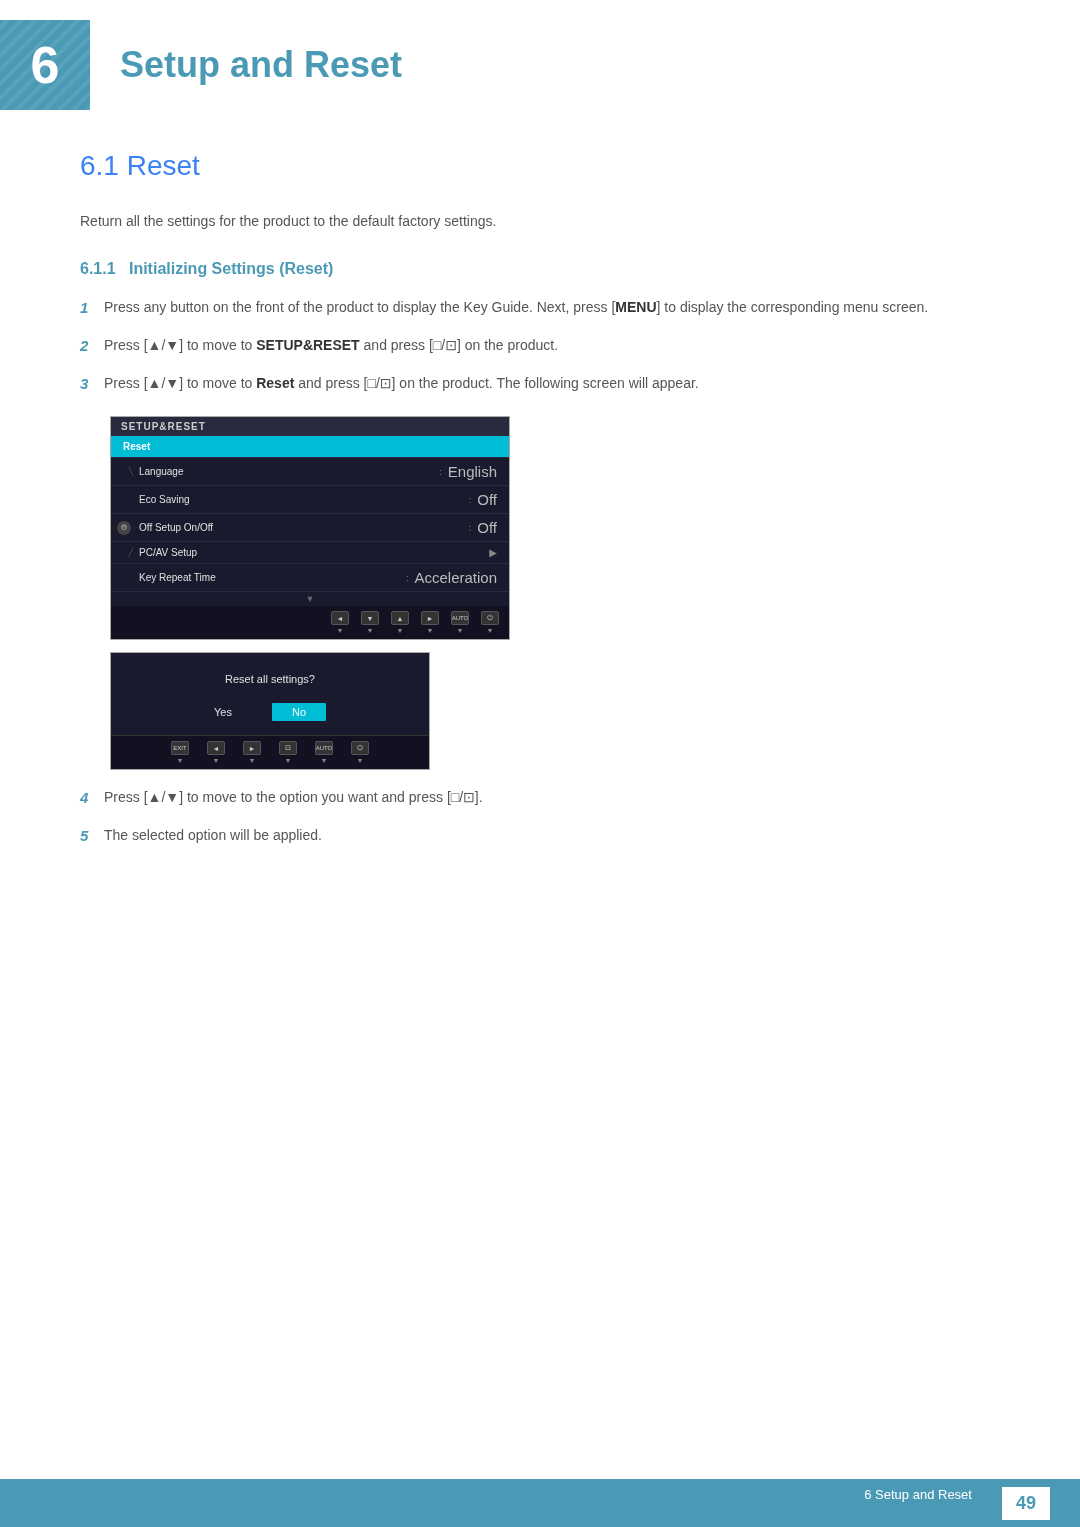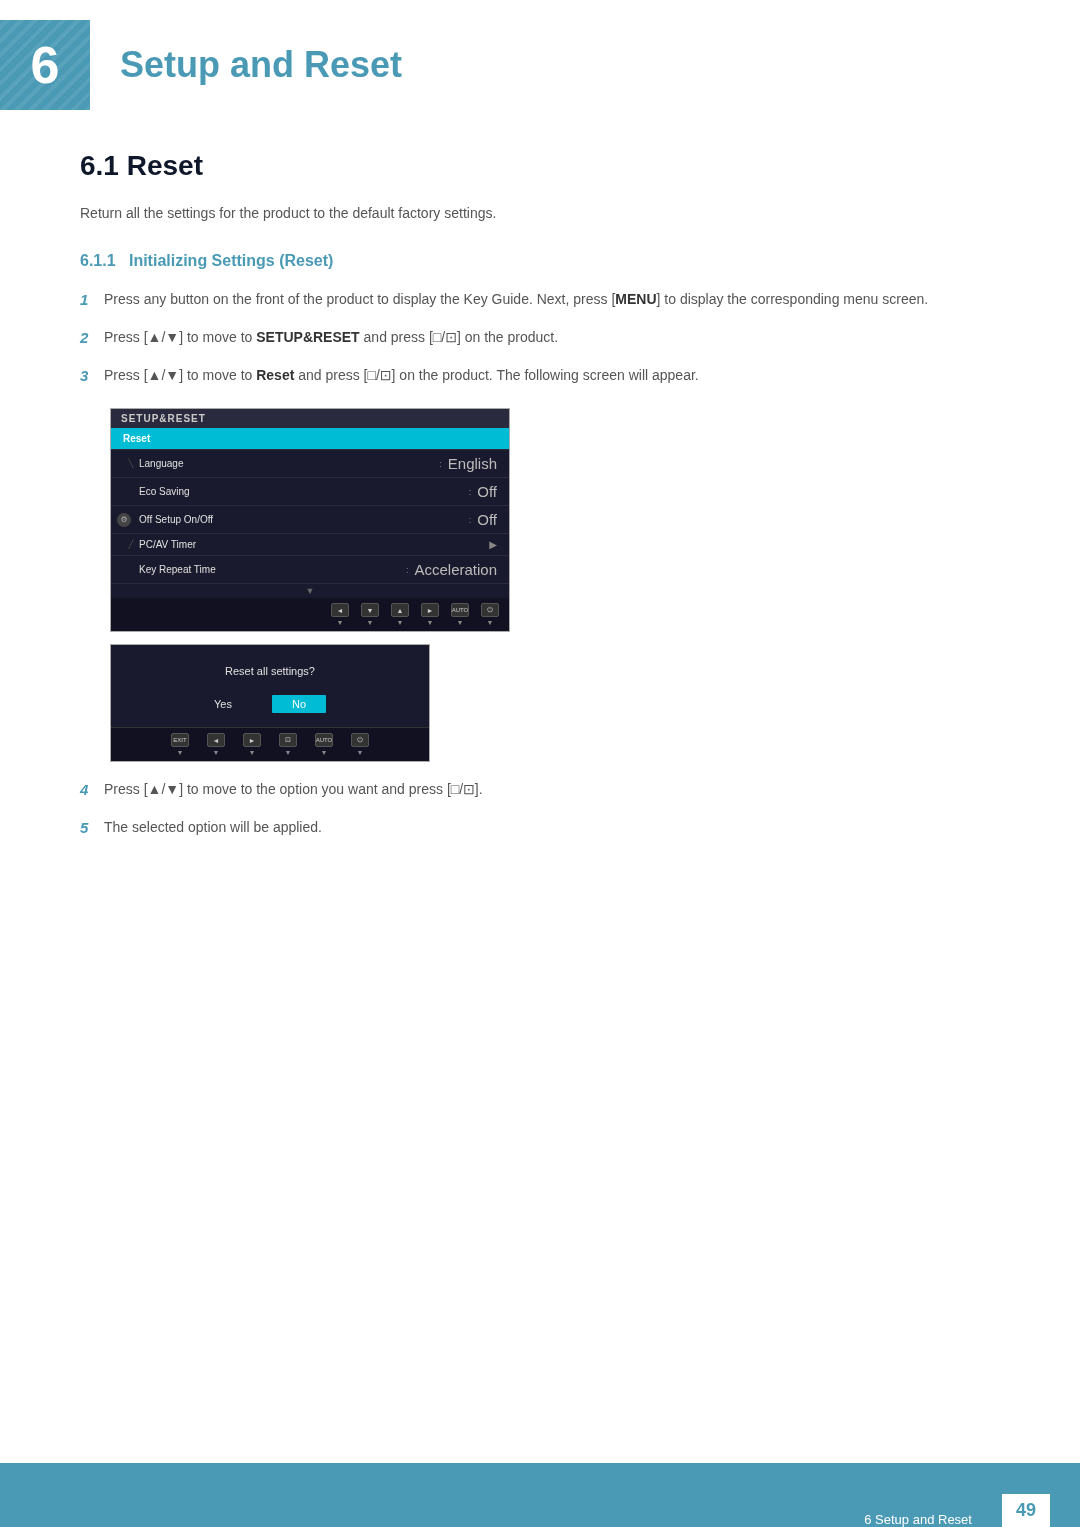--- a/index.html
+++ b/index.html
@@ -55,23 +55,23 @@
       margin-left: 30px;
     }
 
     
     .content {
       padding: 0 80px;
     }
 
     .section-title {
       font-size: 28px;
-      font-weight: bold;
-      color: #0f172a;
-      margin-bottom: 20px;
+      font-weight: normal;
+      color: #3b82f6;
+      margin-bottom: 28px;
       margin-top: 10px;
     }
 
     .description {
       font-size: 14px;
       color: #555;
       margin-bottom: 28px;
       line-height: 1.6;
     }
 
@@ -245,26 +245,26 @@
       background: #111122;
       border-top: 1px solid #333;
     }
 
     
     .page-footer {
       position: absolute;
       bottom: 0;
       left: 0;
       right: 0;
-      height: 64px;
+      height: 48px;
       background: #4a9ab5;
       display: flex;
-      align-items: flex-end;
+      align-items: flex-start;
       justify-content: flex-end;
-      padding: 0 30px;
+      padding: 8px 30px;
     }
 
     .footer-text {
       color: #fff;
       font-size: 13px;
     }
 
     .footer-page-num {
       background: #fff;
       color: #4a9ab5;
@@ -354,21 +354,21 @@
         </div>
         <span class="menu-sidebar-icon" style="width:16px;"></span>
         <span class="menu-item-label">Off Setup On/Off</span>
         <span style="color:#888; margin-right:6px; font-size:9px;">:</span>
         <span class="menu-item-value">Off</span>
       </div>
 
 
       <div class="menu-item">
         <span class="menu-sidebar-icon" style="color:#555; font-size:8px;">╱</span>
-        <span class="menu-item-label">PC/AV Timer</span>
+        <span class="menu-item-label">PC/AV Setup</span>
         <span class="menu-item-arrow" style="margin-left:auto;">▶</span>
       </div>
 
       <div class="menu-item">
         <span class="menu-sidebar-icon"></span>
         <span class="menu-item-label">Key Repeat Time</span>
         <span style="color:#888; margin-right:6px; font-size:9px;">:</span>
         <span class="menu-item-value">Acceleration</span>
       </div>
 

